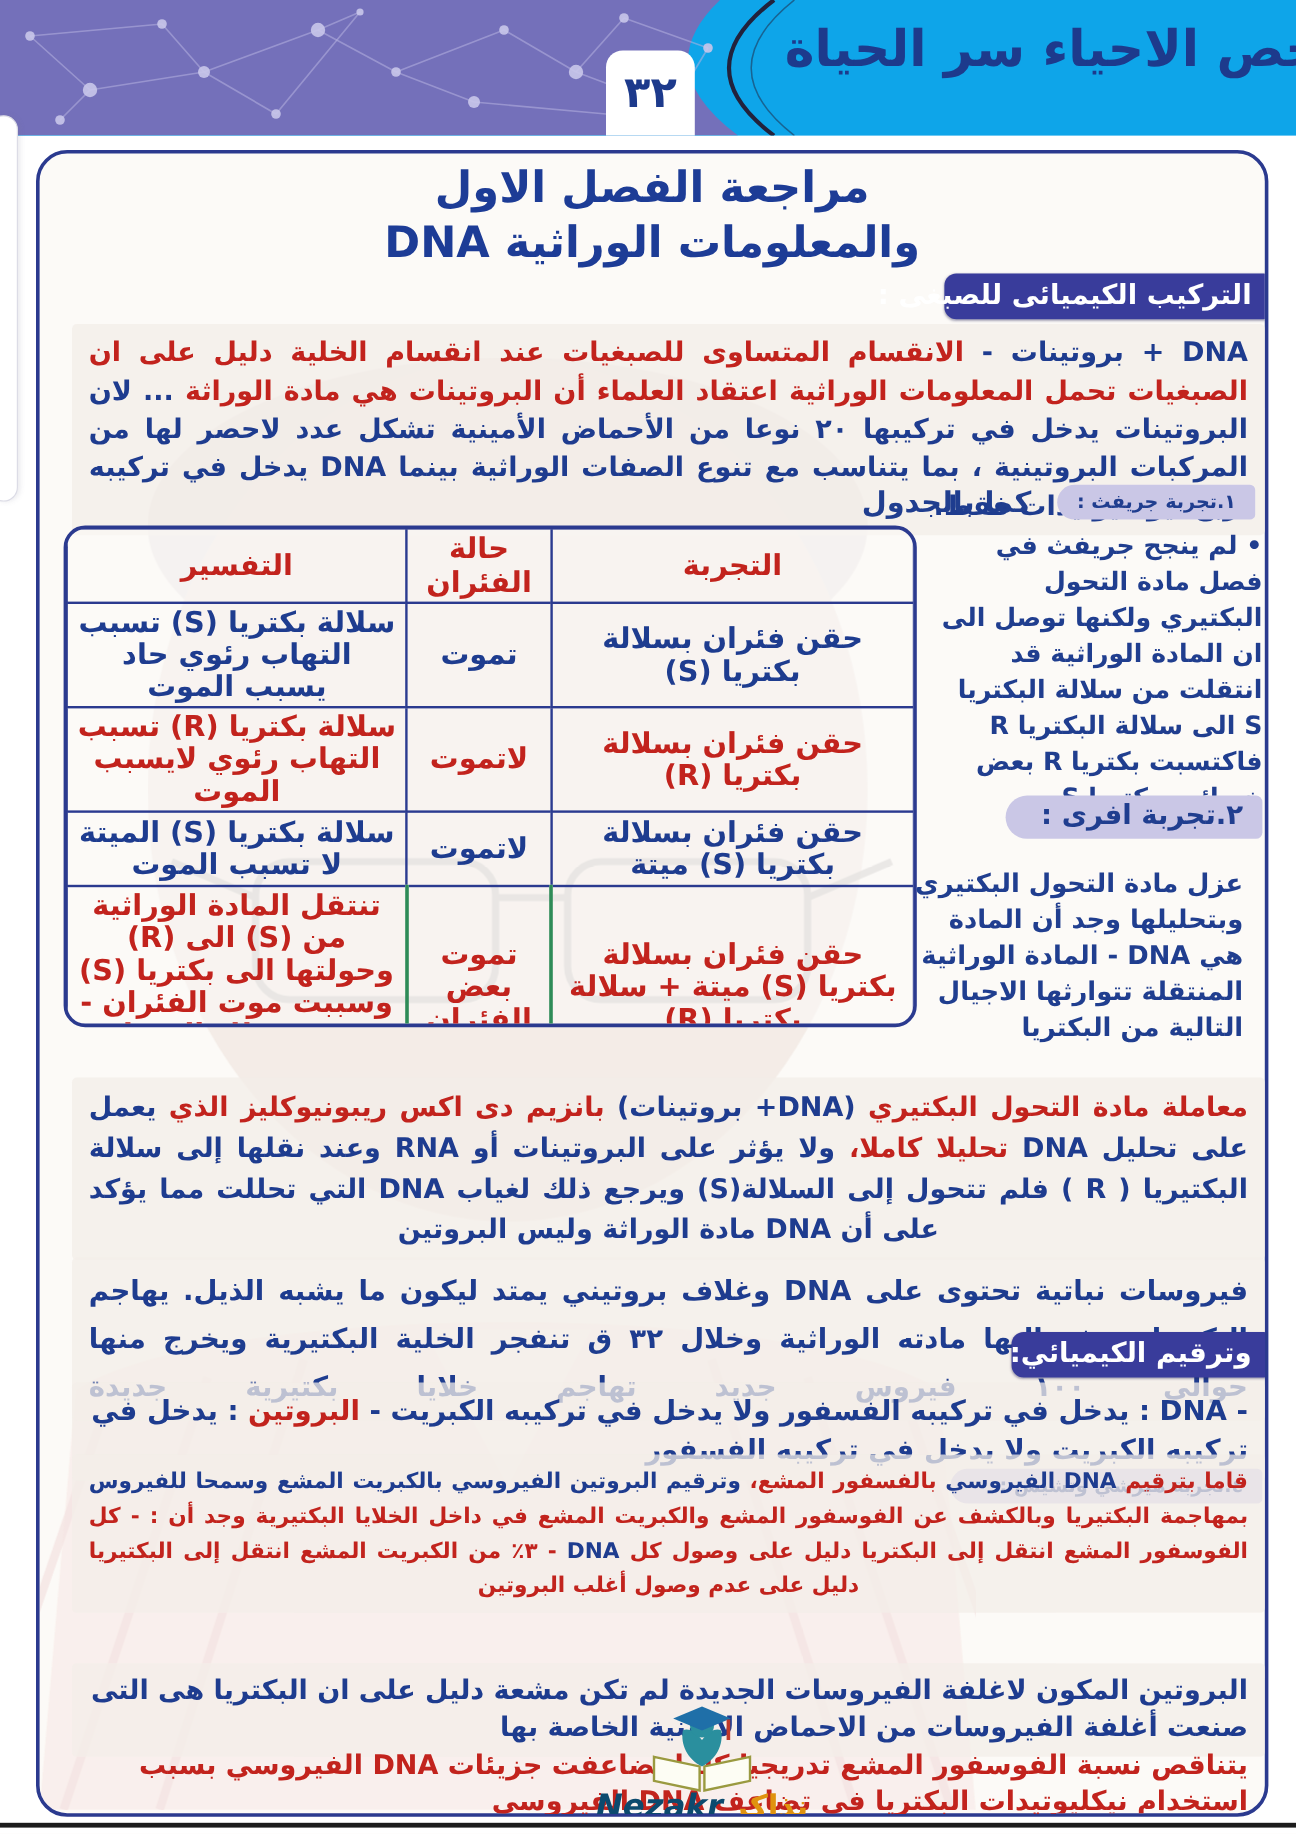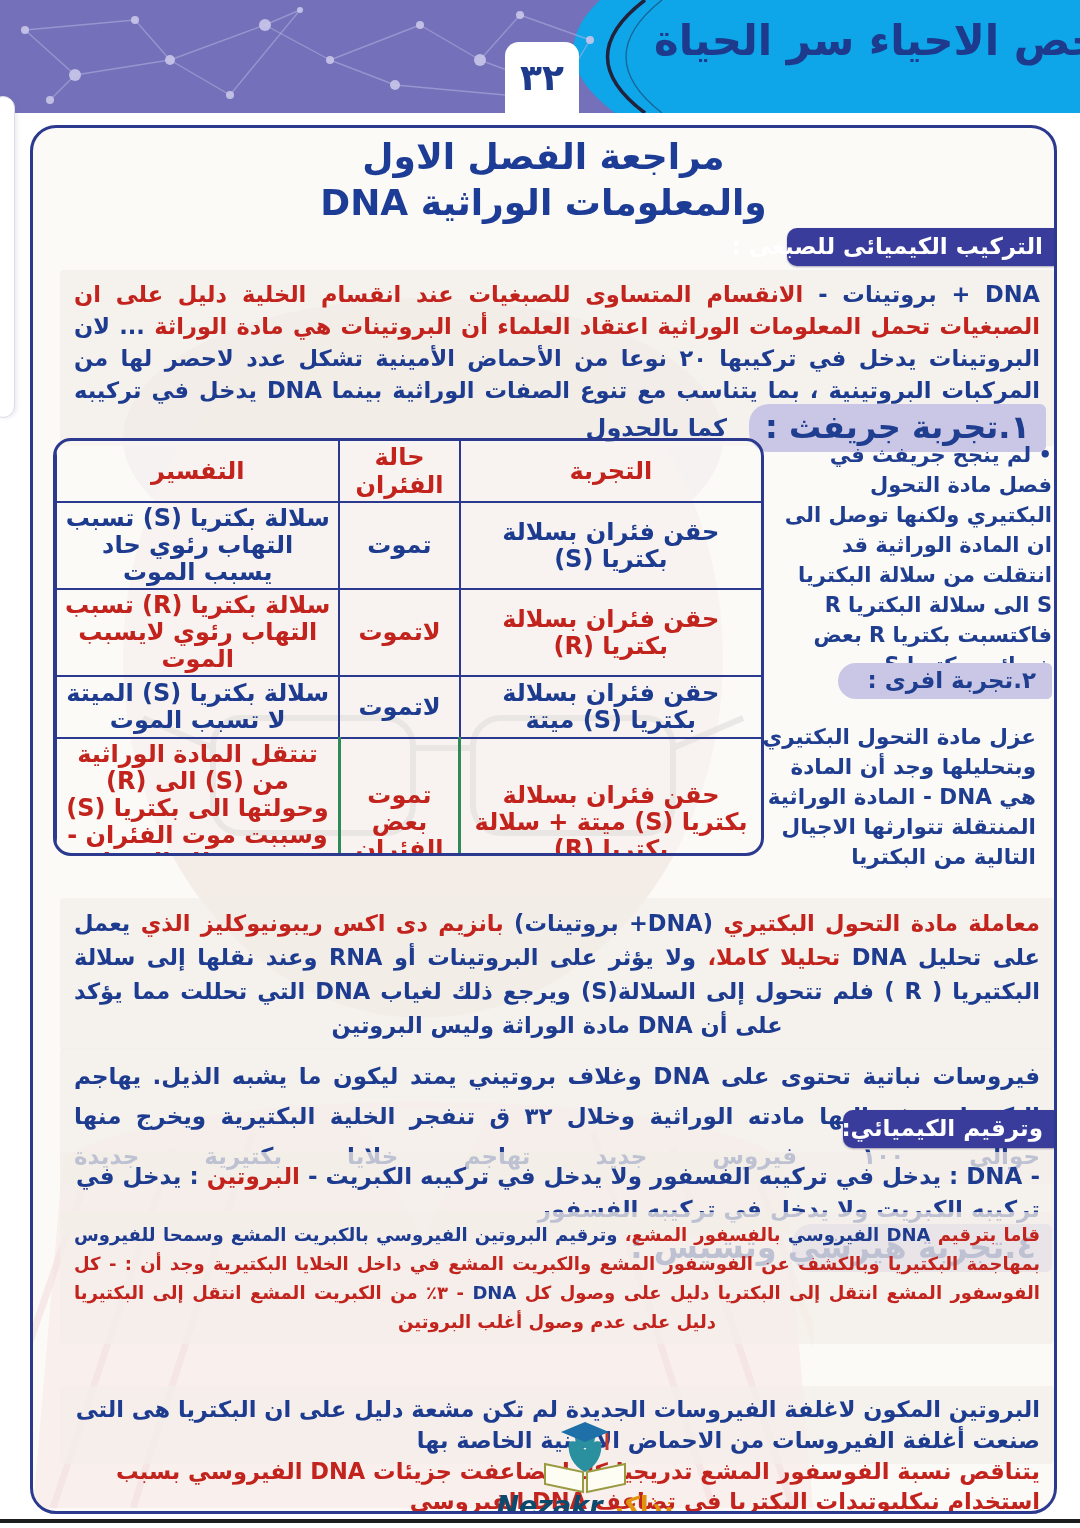--- a/index.html
+++ b/index.html
@@ -39,21 +39,21 @@
   .title.l2{top:54px;}
   .bluehead{
     position:absolute;background:#393c9b;color:#ffffff;font-weight:bold;font-size:23px;
     padding:5px 14px 7px;border-radius:10px 4px 4px 10px;white-space:nowrap;text-align:right;
     box-shadow:0 1px 2px rgba(40,40,90,.4);
   }
   .h-chem{right:-3px;top:100px;width:242px;}
   .h-phage{right:-3px;top:874px;width:232px;}
   .h-chemana{right:-3px;top:982px;width:186px;}
   .pill{
-    background:#cac7e6;color:#203e8f;font-weight:bold;font-size:32px;
+    background:#cac7e6;color:#203e8f;font-weight:bold;font-size:16px;
     padding:4px 16px 6px;border-radius:20px 6px 6px 20px;white-space:nowrap;
   }
   .pill-hershey{position:absolute;right:2px;top:1096px;width:228px;}
   .pillrow{position:absolute;right:8px;top:276px;display:flex;align-items:center;gap:22px;}
   .pillnote{color:#203e8f;font-weight:bold;font-size:24px;}
   .para{
     position:absolute;right:0;margin:0;width:966px;padding:8px 14px;
     font-weight:bold;color:#1e3c8f;text-align:justify;text-align-last:right;
     background:rgba(243,238,232,.75);border-radius:4px;
   }

